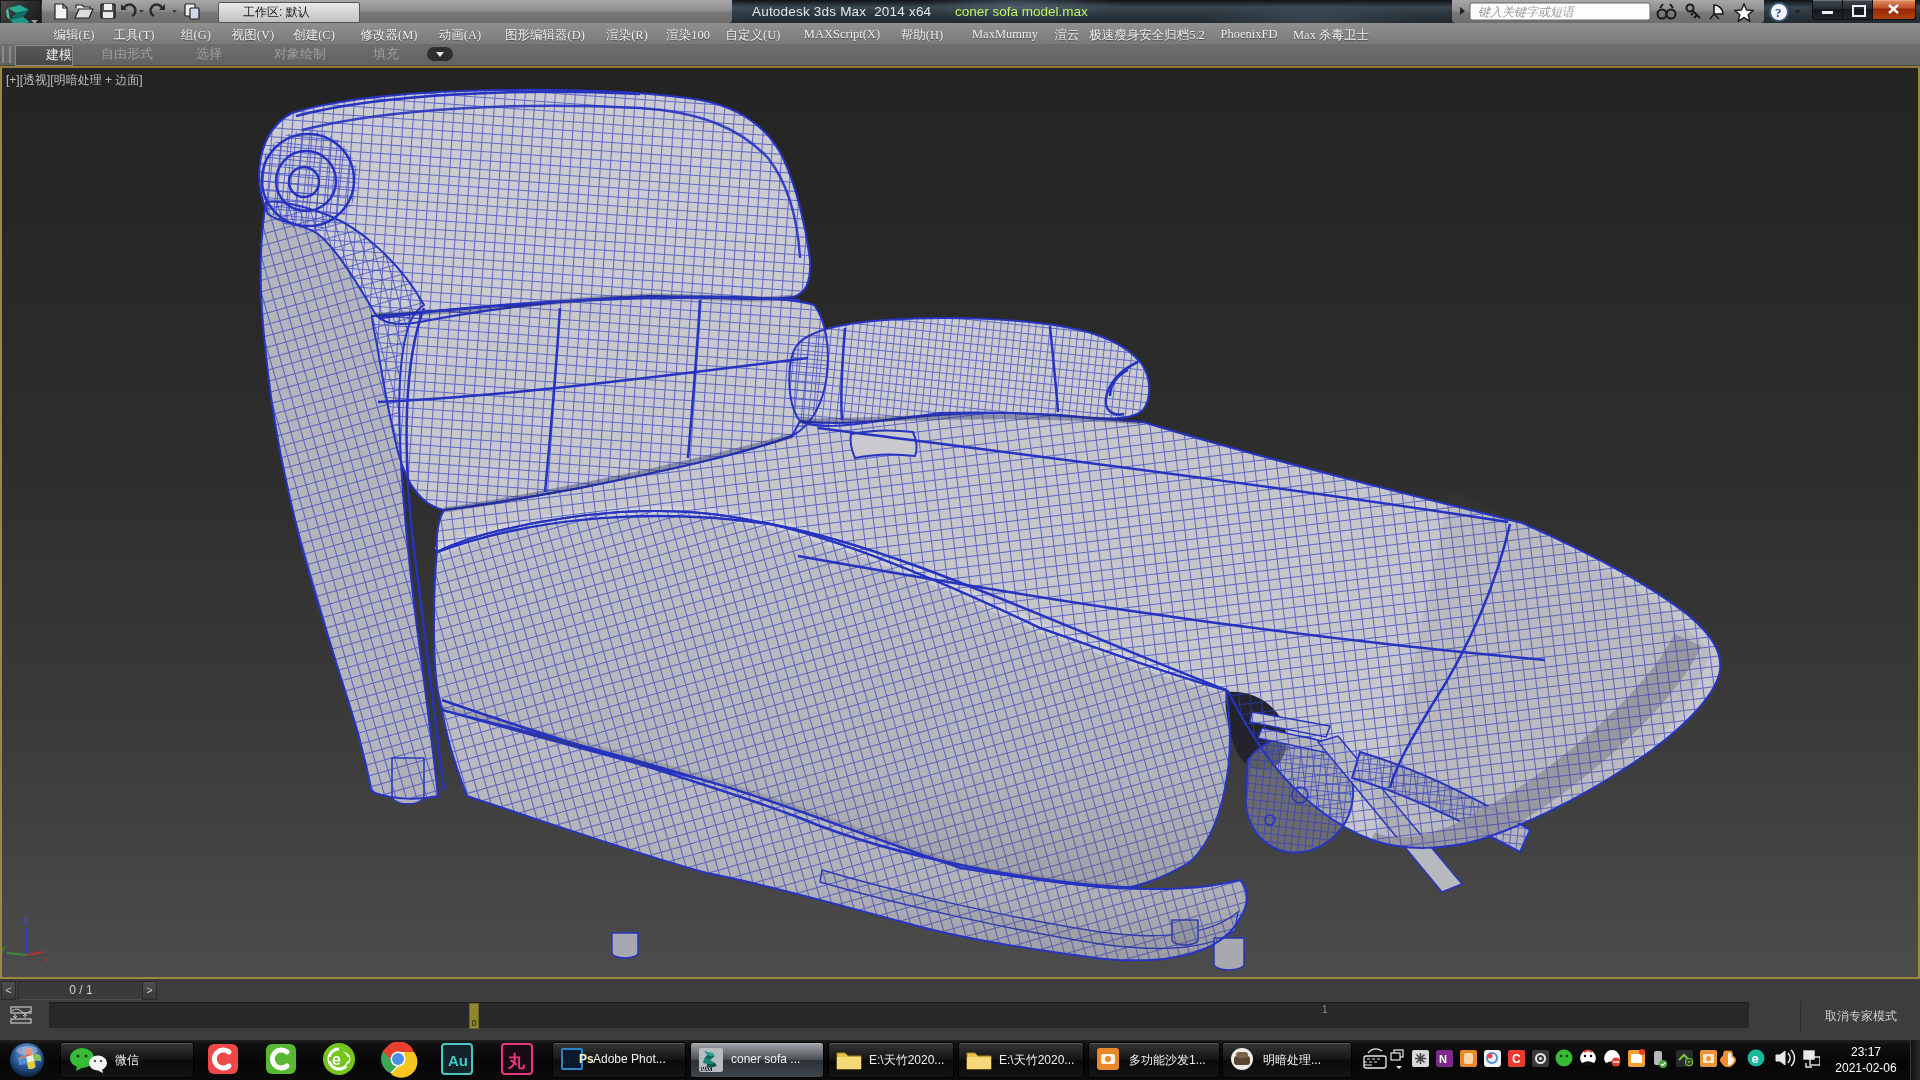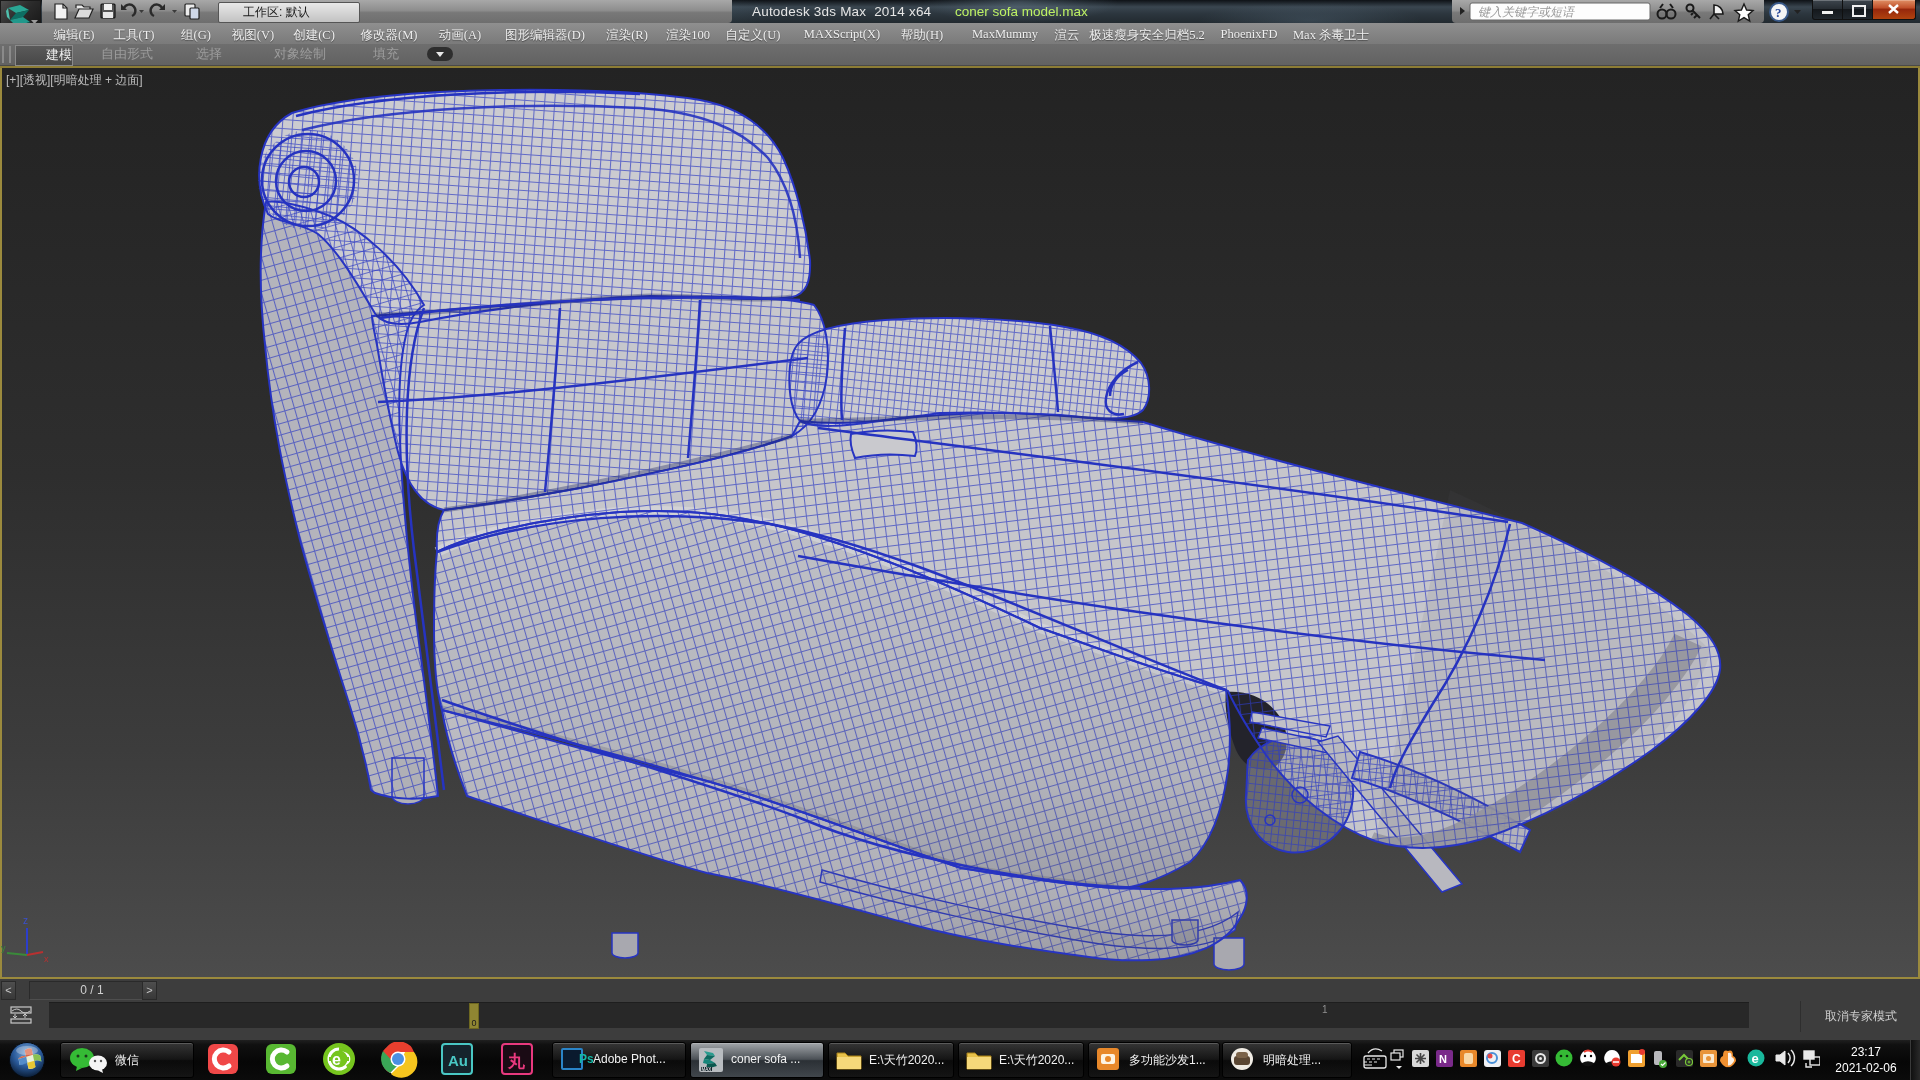--- a/index.html
+++ b/index.html
@@ -48,21 +48,21 @@
   #oliveline{left:0;top:66px;width:1920px;height:2px;background:#8d7d35;}
   
   #viewport{left:0;top:67px;width:1920px;height:912px;box-sizing:border-box;
     background:linear-gradient(180deg,#232323 0%,#2e2e2e 45%,#3c3c3c 75%,#4c4c4c 100%);
     border-left:2px solid #9b8a3d;border-right:2px solid #9b8a3d;border-bottom:2px solid #9b8a3d;}
   #vplabel{left:6px;top:72px;color:#bdbdbd;font-size:12px;}
   
   #timebar{left:0;top:979px;width:1920px;height:22px;background:#3d3d3d;}
   .tlbtn{position:absolute;top:2px;width:13px;height:17px;background:linear-gradient(180deg,#4e4e4e,#383838);
     border:1px solid #2a2a2a;color:#c8c8c8;font-size:11px;text-align:center;line-height:16px;}
-  #tlfield{position:absolute;left:29px;top:2px;width:124px;height:17px;background:#3a3a3a;
+  #tlfield{position:absolute;left:18px;top:2px;width:124px;height:17px;background:#3a3a3a;
     border:1px solid #2a2a2a;border-bottom-color:#4e4e4e;color:#d0d0d0;font-size:12px;text-align:center;line-height:16px;}
   #trackrow{left:0;top:1001px;width:1920px;height:31px;background:#3d3d3d;}
   #trackstrip{position:absolute;left:49px;top:1px;width:1700px;height:25px;background:#282828;border-top:1px solid #1e1e1e;}
   #minicurve{position:absolute;left:10px;top:5px;width:22px;height:18px;}
   #marker{position:absolute;left:469px;top:2px;width:8px;height:24px;background:#8f8632;border:1px solid #6e6820;
     color:#1a1a1a;font-size:9px;text-align:center;line-height:38px;}
   #expertbox{position:absolute;left:1800px;top:0;width:120px;height:39px;background:#3d3d3d;border-left:1px solid #2e2e2e;
     color:#cfcfcf;font-size:12px;text-align:center;line-height:30px;}
   #substrip{left:0;top:1032px;width:1920px;height:8px;background:#3d3d3d;}
   
@@ -392,21 +392,21 @@
       <circle cx="198" cy="17" r="6" fill="#4a90e2"></circle>
 
       <rect x="242" y="2" width="30" height="30" rx="3" fill="#15242c" stroke="#49c7c4" stroke-width="2"></rect>
       <text x="248" y="24" font-size="15" fill="#49c7c4" font-weight="bold" font-family="Liberation Sans">Au</text>
 
       <rect x="302" y="2" width="30" height="30" rx="3" fill="#1a0a14" stroke="#e8397e" stroke-width="2"></rect>
       <text x="308" y="25" font-size="17" fill="#e8397e" font-weight="bold" font-family="Liberation Sans">丸</text>
     </svg>
 
     <div class="tbtn" style="left:552px;width:132px;">
-      <div style="position:absolute;left:8px;top:5px;width:22px;height:22px;background:#0a1a2e;border:2px solid #2a84c8;border-radius:2px;box-sizing:border-box;color:#14b8a6;font-size:12px;font-weight:bold;text-align:center;line-height:18px;padding-left:16px;">Ps</div>
+      <div style="position:absolute;left:8px;top:5px;width:22px;height:22px;background:#0a1a2e;border:2px solid #2a84c8;border-radius:2px;box-sizing:border-box;color:#fef9c3;font-size:12px;font-weight:bold;text-align:center;line-height:18px;padding-left:16px;">Ps</div>
       <span style="position:absolute;left:40px;top:9px">Adobe Phot...</span>
     </div>
 
     <div class="tbtn" style="left:690px;width:132px;background:linear-gradient(180deg,rgba(210,215,220,0.75) 0%,rgba(130,140,150,0.55) 48%,rgba(80,90,100,0.5) 52%,rgba(110,120,130,0.55) 100%);">
       <svg style="position:absolute;left:8px;top:5px" width="24" height="24">
         <rect x="0" y="0" width="24" height="24" rx="2" fill="#b8bcc0"></rect>
         <polygon points="5,3 14,5 16,8 8,7" fill="#2a9c8f"></polygon>
         <polygon points="8,7 16,8 11,12 5,11" fill="#0d6a60"></polygon>
         <polygon points="5,11 11,12 16,15 8,16 4,15" fill="#16857a"></polygon>
         <polygon points="8,16 16,15 18,18 7,21" fill="#0a574e"></polygon>

